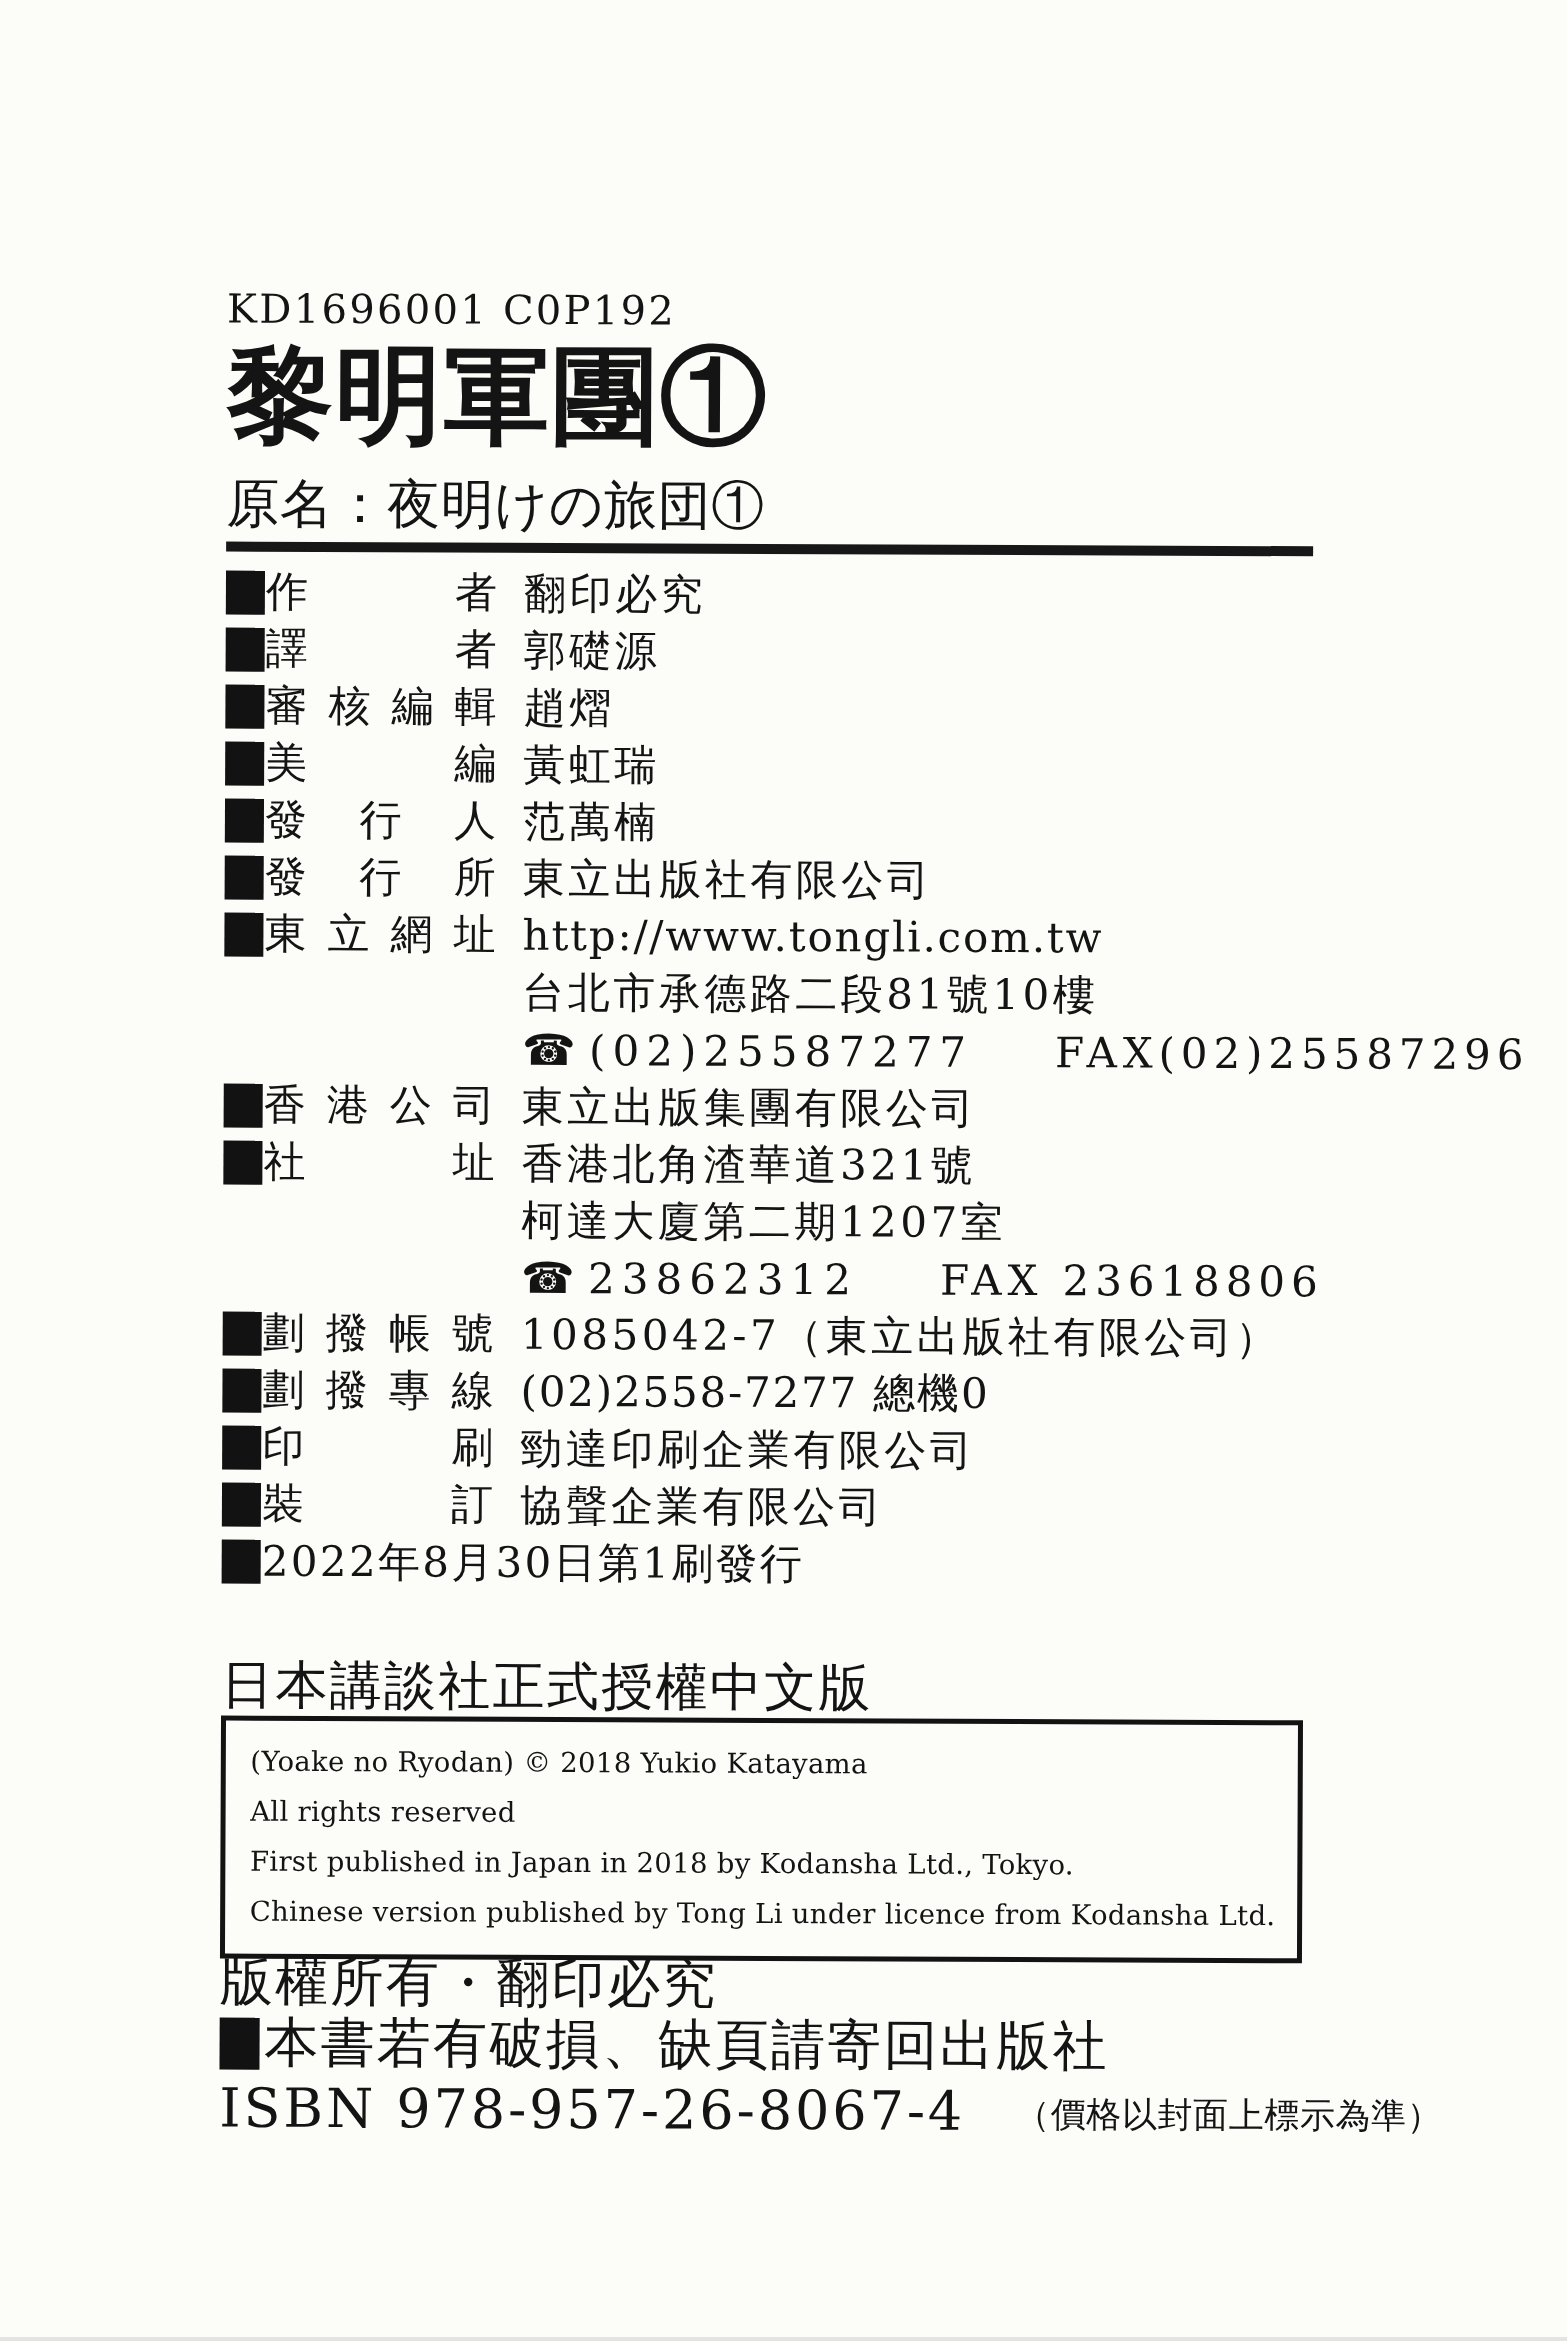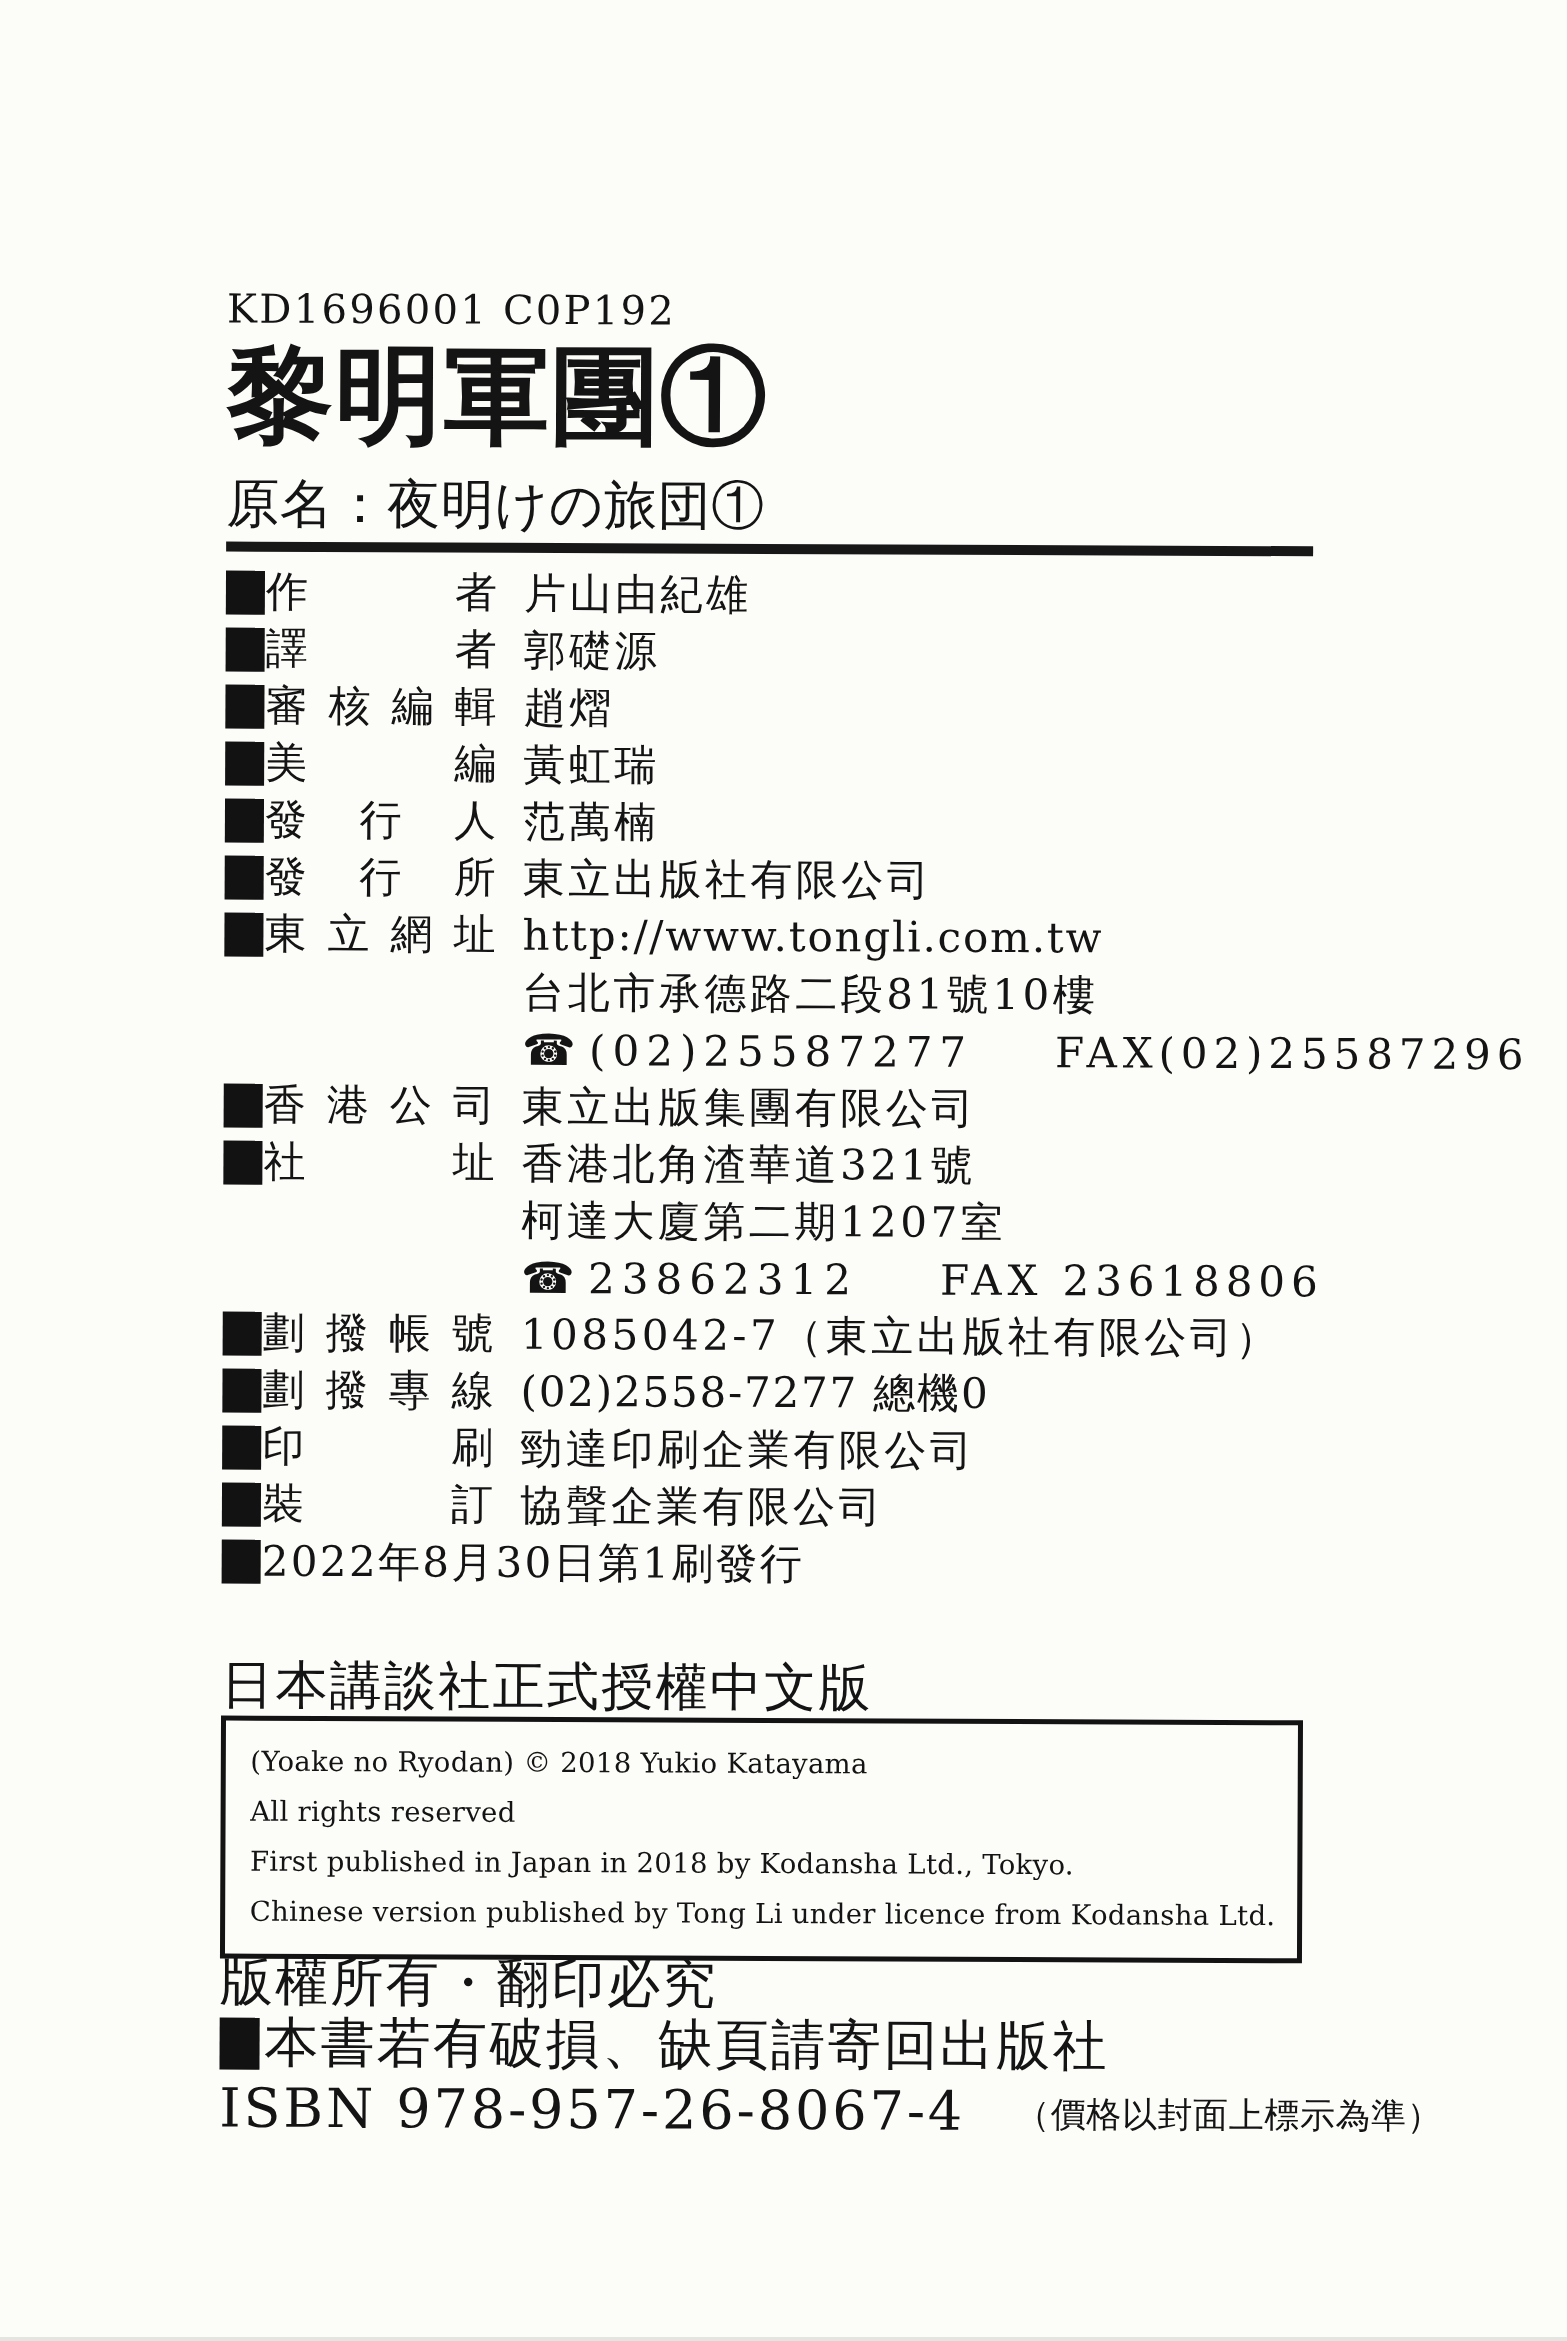--- a/index.html
+++ b/index.html
@@ -52,21 +52,21 @@
     <div class="abs kd">KD1696001 C0P192</div>
     <div class="abs title">黎明軍團①</div>
     <div class="abs subtitle">原名：夜明けの旅団①</div>
     <div class="abs rule"></div>
 
     <div class="abs credits">
 
       <div class="row">
         <span class="sq"></span>
         <span class="label">作者</span>
-        <span class="value">片山由紀雄</span>
+        <span class="value">翻印必究</span>
       </div>
 
       <div class="row">
         <span class="sq"></span>
         <span class="label">譯者</span>
         <span class="value">郭礎源</span>
       </div>
 
       <div class="row">
         <span class="sq"></span>

